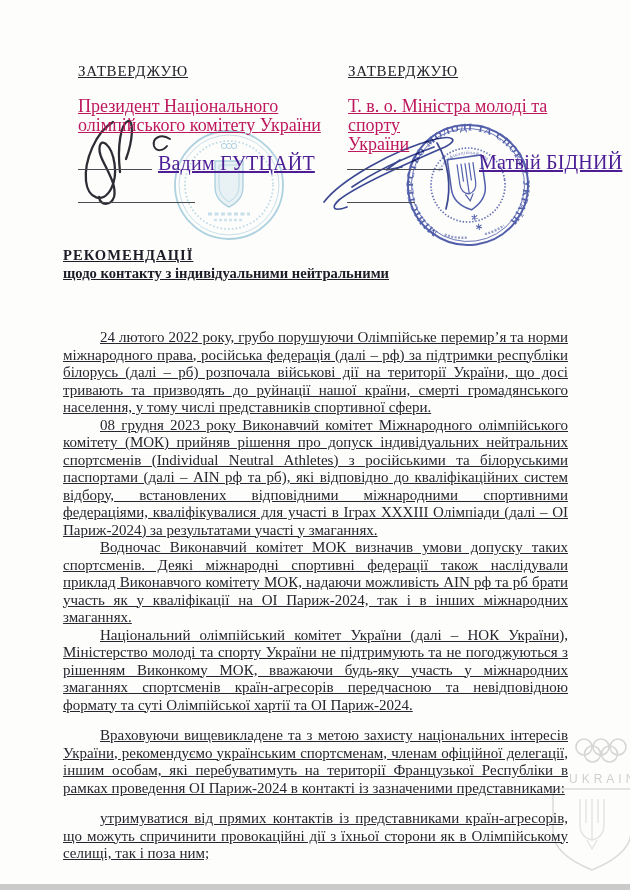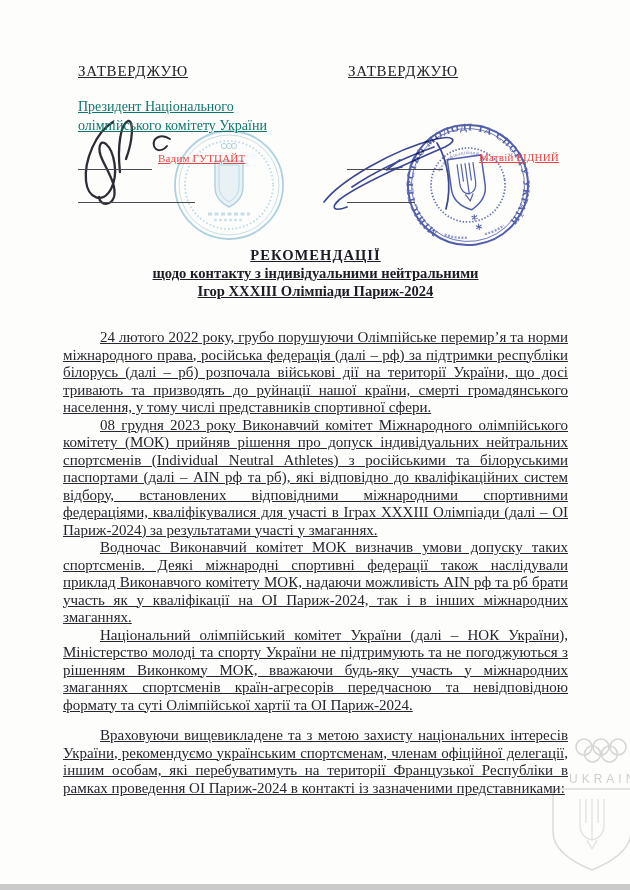--- a/index.html
+++ b/index.html
@@ -5,25 +5,25 @@
   html,body{margin:0;padding:0;background:#e8e8e8;}
   .page{
     position:relative;width:630px;height:890px;margin:0 auto;
     background:#fdfdfc;overflow:hidden;
     font-family:"Liberation Serif","DejaVu Serif",serif;
     color:#26262e;
   }
   .abs{position:absolute;}
   
   .approve-label{font-size:15px;letter-spacing:.8px;color:#23232b;}
-  .role{font-size:14px;line-height:19px;white-space:pre-line;color:#0f766e;width:255px;}
-  .sig-name{font-size:11px;letter-spacing:.2px;color:#ef4444;}
+  .role{font-size:18px;line-height:19px;white-space:pre-line;color:#be185d;width:255px;}
+  .sig-name{font-size:20px;letter-spacing:.2px;color:#4c1d95;}
   .sig-line{border-bottom:1.2px solid #4a4a52;height:0;}
   
-  .doc-title{left:63px;top:247px;width:505px;text-align:center;
+  .doc-title{left:63px;top:247px;width:505px;text-align:left;
     font-weight:bold;font-size:14.6px;line-height:17.5px;color:#1c1c26;}
   .doc-title .heading{letter-spacing:1px;margin-bottom:.5px;}
   
   .body-text{left:63px;top:329px;width:505px;font-size:15px;line-height:17.5px;
     text-align:justify;color:#26262e;}
   .body-text p{margin:0;text-indent:37px;}
   .body-text p.gap-before{margin-top:13px;}
   
   .stamp,.signature,.watermark{pointer-events:none;}
   .stamp{mix-blend-mode:multiply;}
@@ -55,41 +55,43 @@
         <path d="M 42 113 L 47 122 L 52 113"></path>
       </g>
     </g>
   </svg>
 
   <div class="abs content approve-label" style="left:78px;top:63px;">ЗАТВЕРДЖУЮ</div>
   <div class="abs content approve-label" style="left:348px;top:63px;">ЗАТВЕРДЖУЮ</div>
 
   <div class="abs content role" style="left:78px;top:97px;">Президент Національного
 олімпійського комітету України</div>
+  <div class="abs content role" style="left:348px;top:97px;">Т. в. о. Міністра молоді та спорту
+України</div>
 
   <div class="abs content sig-line" style="left:78px;top:169px;width:74px;"></div>
   <div class="abs content sig-name" style="left:158px;top:152px;">Вадим ГУТЦАЙТ</div>
   <div class="abs content sig-line" style="left:78px;top:202px;width:117px;"></div>
 
   <div class="abs content sig-line" style="left:347px;top:169px;width:96px;"></div>
   <div class="abs content sig-name" style="left:443px;top:151px;margin-left:36px;">Матвій БІДНИЙ</div>
   <div class="abs content sig-line" style="left:347px;top:202px;width:68px;"></div>
 
   <div class="abs content doc-title">
     <div class="heading">РЕКОМЕНДАЦІЇ</div>
     <div>щодо контакту з індивідуальними нейтральними</div>
-    <div>Ігор XXXIII Олімпіади Париж-2024</div>
   </div>
 
   <div class="abs content body-text">
     <p>24 лютого 2022 року, грубо порушуючи Олімпійське перемир’я та норми міжнародного права, російська федерація (далі – рф) за підтримки республіки білорусь (далі – рб) розпочала військові дії на території України, що досі тривають та призводять до руйнації нашої країни, смерті громадянського населення, у тому числі представників спортивної сфери.</p>
     <p>08 грудня 2023 року Виконавчий комітет Міжнародного олімпійського комітету (МОК) прийняв рішення про допуск індивідуальних нейтральних спортсменів (Individual Neutral Athletes) з російськими та білоруськими паспортами (далі – AIN рф та рб), які відповідно до кваліфікаційних систем відбору, встановлених відповідними міжнародними спортивними федераціями, кваліфікувалися для участі в Іграх XXXIII Олімпіади (далі – ОІ Париж-2024) за результатами участі у змаганнях.</p>
     <p>Водночас Виконавчий комітет МОК визначив умови допуску таких спортсменів. Деякі міжнародні спортивні федерації також наслідували приклад Виконавчого комітету МОК, надаючи можливість AIN рф та рб брати участь як у кваліфікації на ОІ Париж-2024, так і в інших міжнародних змаганнях.</p>
     <p>Національний олімпійський комітет України (далі – НОК України), Міністерство молоді та спорту України не підтримують та не погоджуються з рішенням Виконкому МОК, вважаючи будь-яку участь у міжнародних змаганнях спортсменів країн-агресорів передчасною та невідповідною формату та суті Олімпійської хартії та ОІ Париж-2024.</p>
     <p class="gap-before">Враховуючи вищевикладене та з метою захисту національних інтересів України, рекомендуємо українським спортсменам, членам офіційної делегації, іншим особам, які перебуватимуть на території Французької Республіки в рамках проведення ОІ Париж-2024 в контакті із зазначеними представниками:</p>
+    <p class="gap-before">утримуватися від прямих контактів із представниками країн-агресорів, що можуть спричинити провокаційні дії з їхньої сторони як в Олімпійському селищі, так і поза ним;</p>
   </div>
 
   <svg class="abs stamp" style="left:170px;top:126px;opacity:.8;" width="118" height="118" viewBox="-59 -59 118 118">
     <g stroke="#9cc8db" fill="none">
       <circle r="54" stroke-width="1.8"></circle>
       <circle r="50" stroke-width=".7"></circle>
       <circle r="44" stroke-width="1.8" stroke-dasharray="1.6 2.2" opacity=".8"></circle>
       <g stroke-width="1">
         <circle cx="-5" cy="-39" r="2.6"></circle>
           <circle cx="0" cy="-39" r="2.6"></circle>

